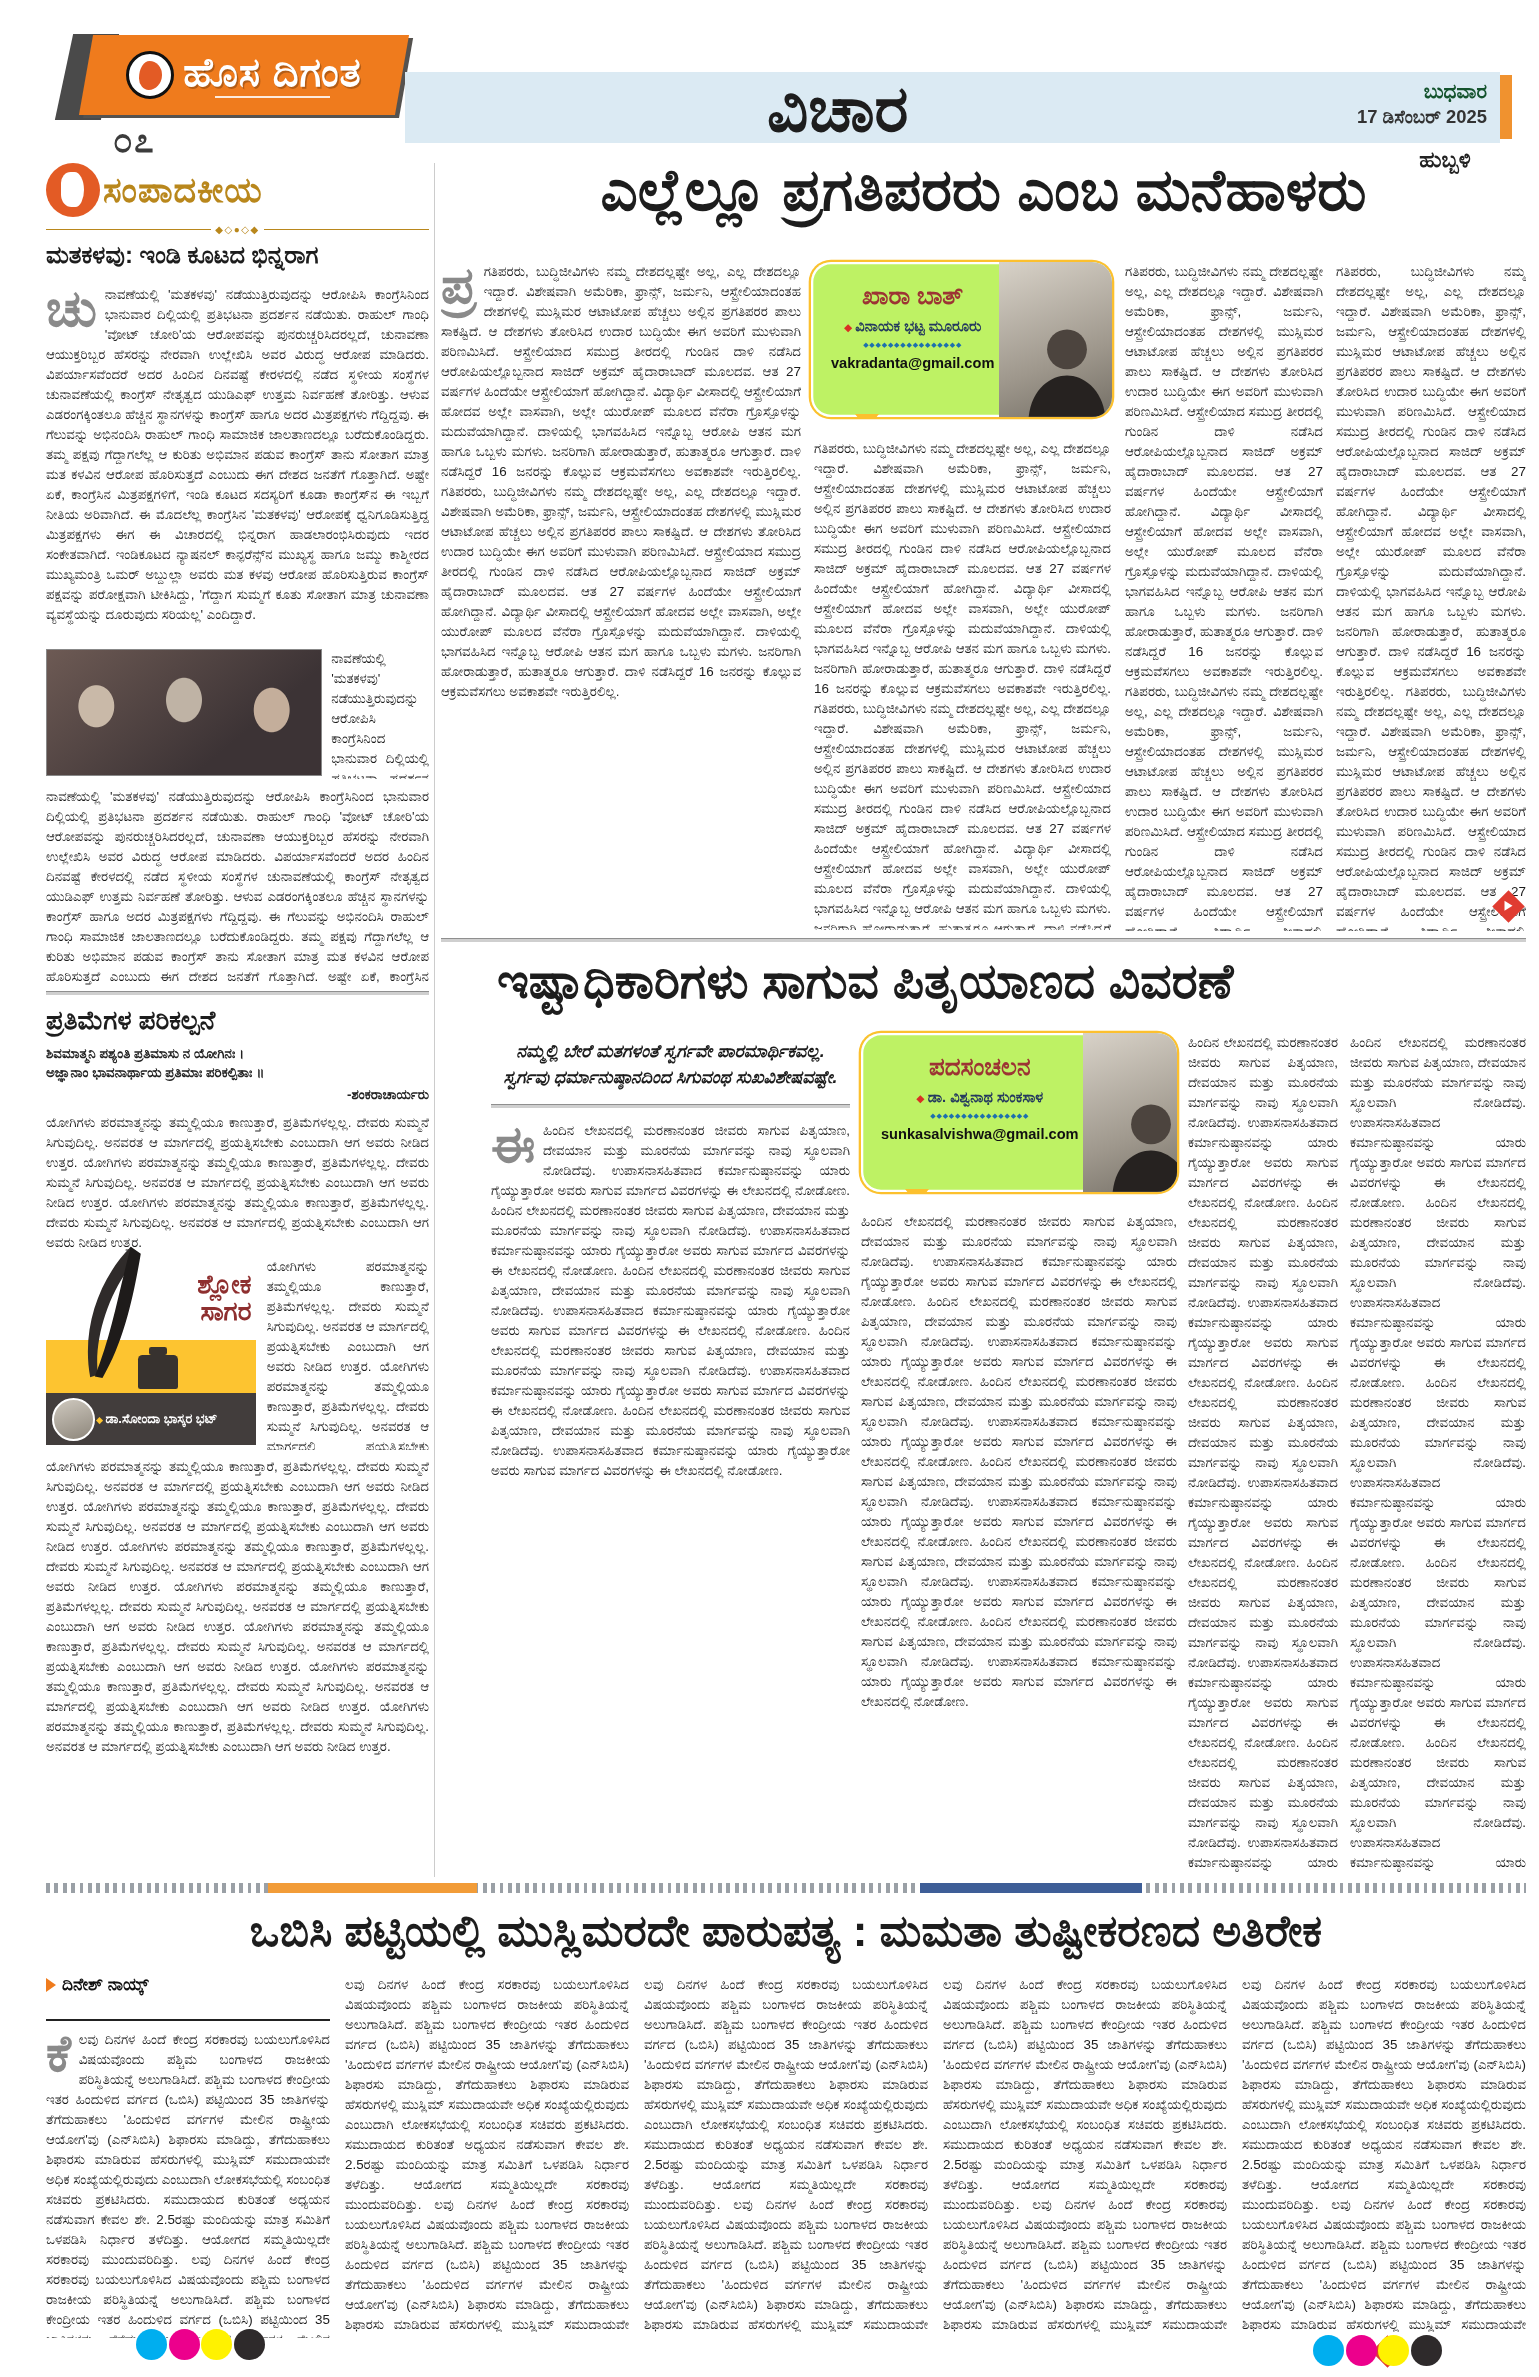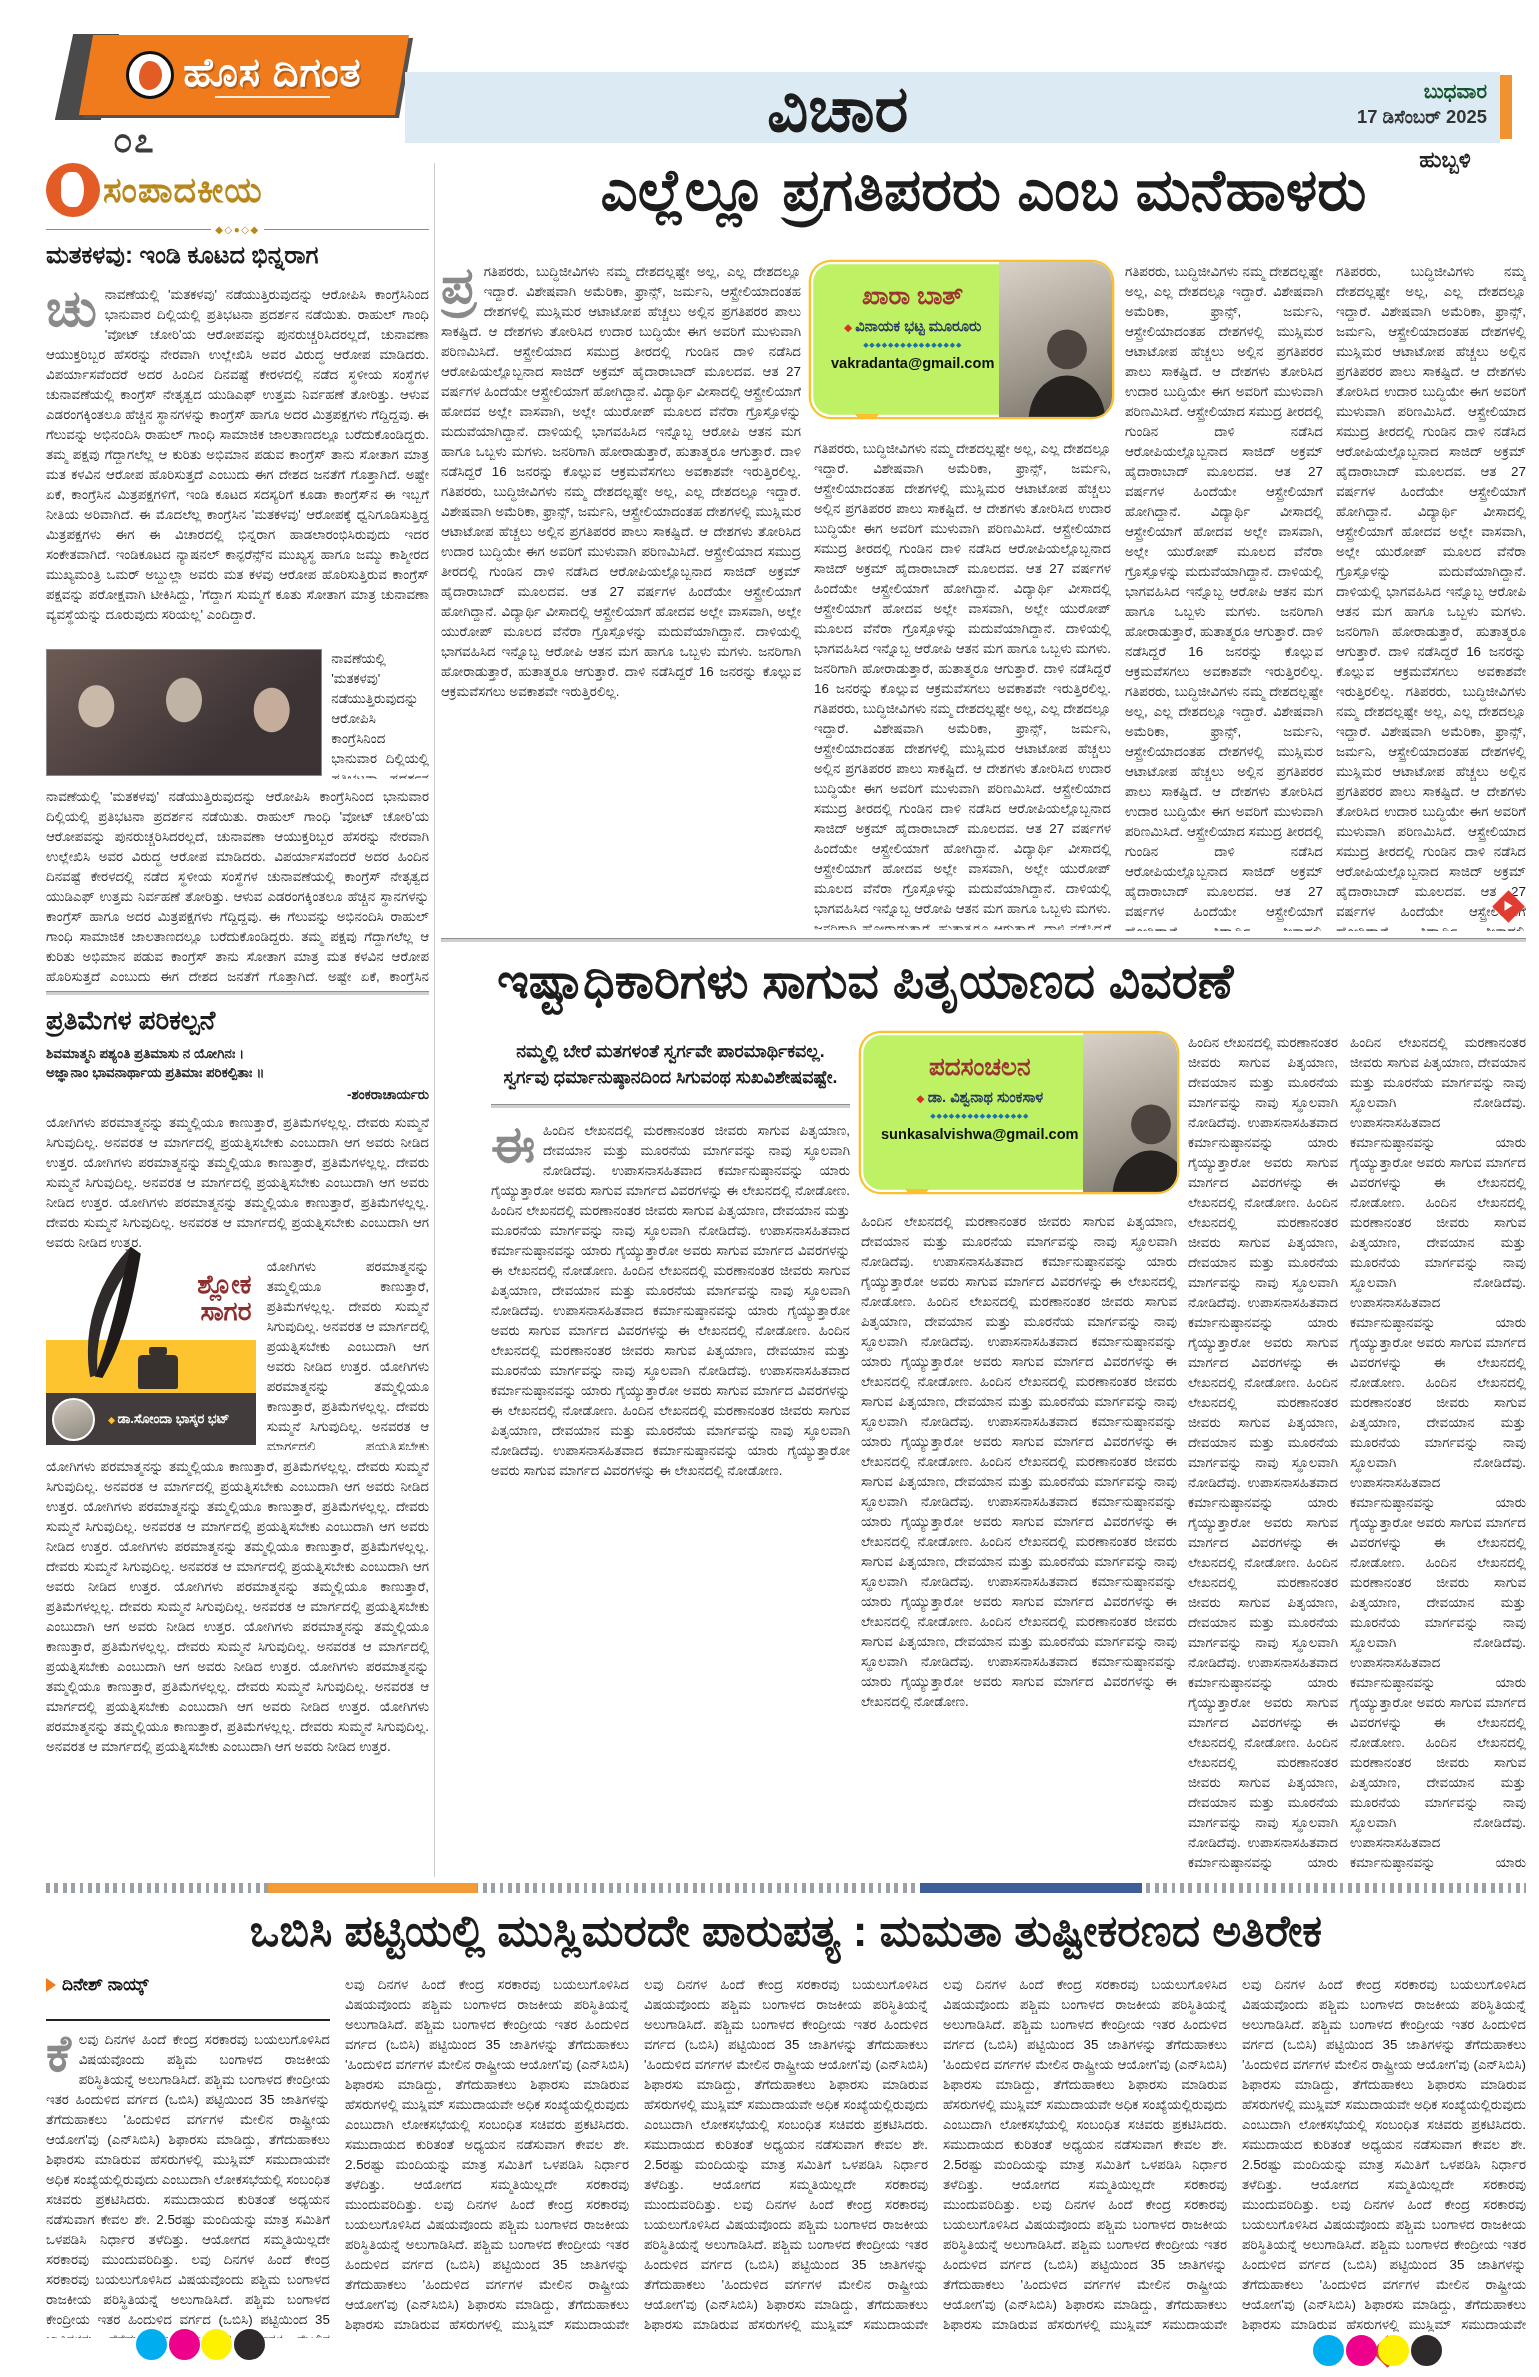--- a/index.html
+++ b/index.html
@@ -73,21 +73,21 @@
 
   
   .sh-headline{left:46px;top:1006px;width:383px;font-size:26px;}
   .sh-lines{left:46px;top:1044px;width:383px;font-size:13.4px;font-weight:700;line-height:19px;color:#222;}
   .sh-attr{left:46px;top:1087px;width:383px;text-align:right;font-size:13.4px;font-weight:700;}
   .sh-body1{left:46px;top:1113px;width:383px;height:140px;}
   .sh-row{left:46px;top:1257px;width:383px;height:193px;display:flex;gap:10.7px;}
   .sh-badge{width:210px;height:189px;flex:none;position:relative;background:#ffffff;}
   .badge-yellow{position:absolute;left:0;top:83px;width:100%;height:58px;background:#fdc430;}
   .badge-dark{position:absolute;left:0;top:136px;width:100%;height:52px;background:#423d3c;
-              display:flex;align-items:center;gap:13px;padding:0 6.1px;}
+              display:flex;align-items:center;gap:1px;padding:0 6.1px;}
   .badge-photo{width:43px;height:43px;border-radius:50%;background:linear-gradient(160deg,#cfc9bf,#8d867b);
                border:2.3px solid #fff;flex:none;}
   .badge-author{color:#ffffff;font-size:13px;font-weight:700;line-height:1.2;}
   .badge-author .bullet{color:#fdc430;font-size:9.2px;margin-right:2.3px;}
   .badge-title{position:absolute;right:4.6px;top:14px;text-align:right;font-size:26px;font-weight:900;
                color:#8e2f2f;line-height:1.05;}
   .badge-ink{position:absolute;left:92px;top:98px;width:40px;height:34px;background:#37322f;border-radius:4.6px 4.6px 2.3px 2.3px;}
   .badge-ink:before{content:"";position:absolute;left:10.7px;top:-7.7px;width:18.4px;height:7.7px;background:#37322f;border-radius:2.3px;}
   .badge-feather{position:absolute;left:12.3px;top:-14px;}
   .sh-side{flex:1;height:193px;}
@@ -102,21 +102,21 @@
   .bubble-main{width:301px;height:155px;margin:0 0 21.5px -3.1px;}
   .main-rule{left:441px;top:938px;width:1085px;}
 
   
   .a2-headline{left:497px;top:954px;width:836px;font-size:49px;}
   .scol1{left:491px;top:1033px;width:359px;height:843px;}
   .scol2{left:861px;top:1033px;width:316px;height:843px;}
   .scol3{left:1188px;top:1033px;width:150px;height:843px;}
   .scol4{left:1350px;top:1033px;width:176px;height:843px;}
   .standfirst{font-size:17.6px;font-weight:900;text-align:center;line-height:1.5;color:#1d1d1d;
-              padding:4.6px 1.5px 14px;}
+              padding:4.6px 1.5px 14px;font-style:italic;}
   .sf-rule{margin-bottom:12.3px;}
   .bubble-second{width:316px;height:159px;margin-bottom:20px;}
 
   
   .stripe-bar{left:46px;top:1883px;width:1480px;height:10px;
       background:repeating-linear-gradient(90deg,#9aa0a6 0 3.8px,#ffffff 3.8px 8.4px);}
   .stripe-orange{left:268px;top:1883px;width:209px;height:10px;background:#f29c38;}
   .stripe-blue{left:920px;top:1883px;width:222px;height:10px;background:#3e5e97;}
   .b-headline{left:46px;top:1906px;width:1480px;text-align:center;font-size:44px;}
   .bcol{top:1975px;width:284px;height:357px;}

